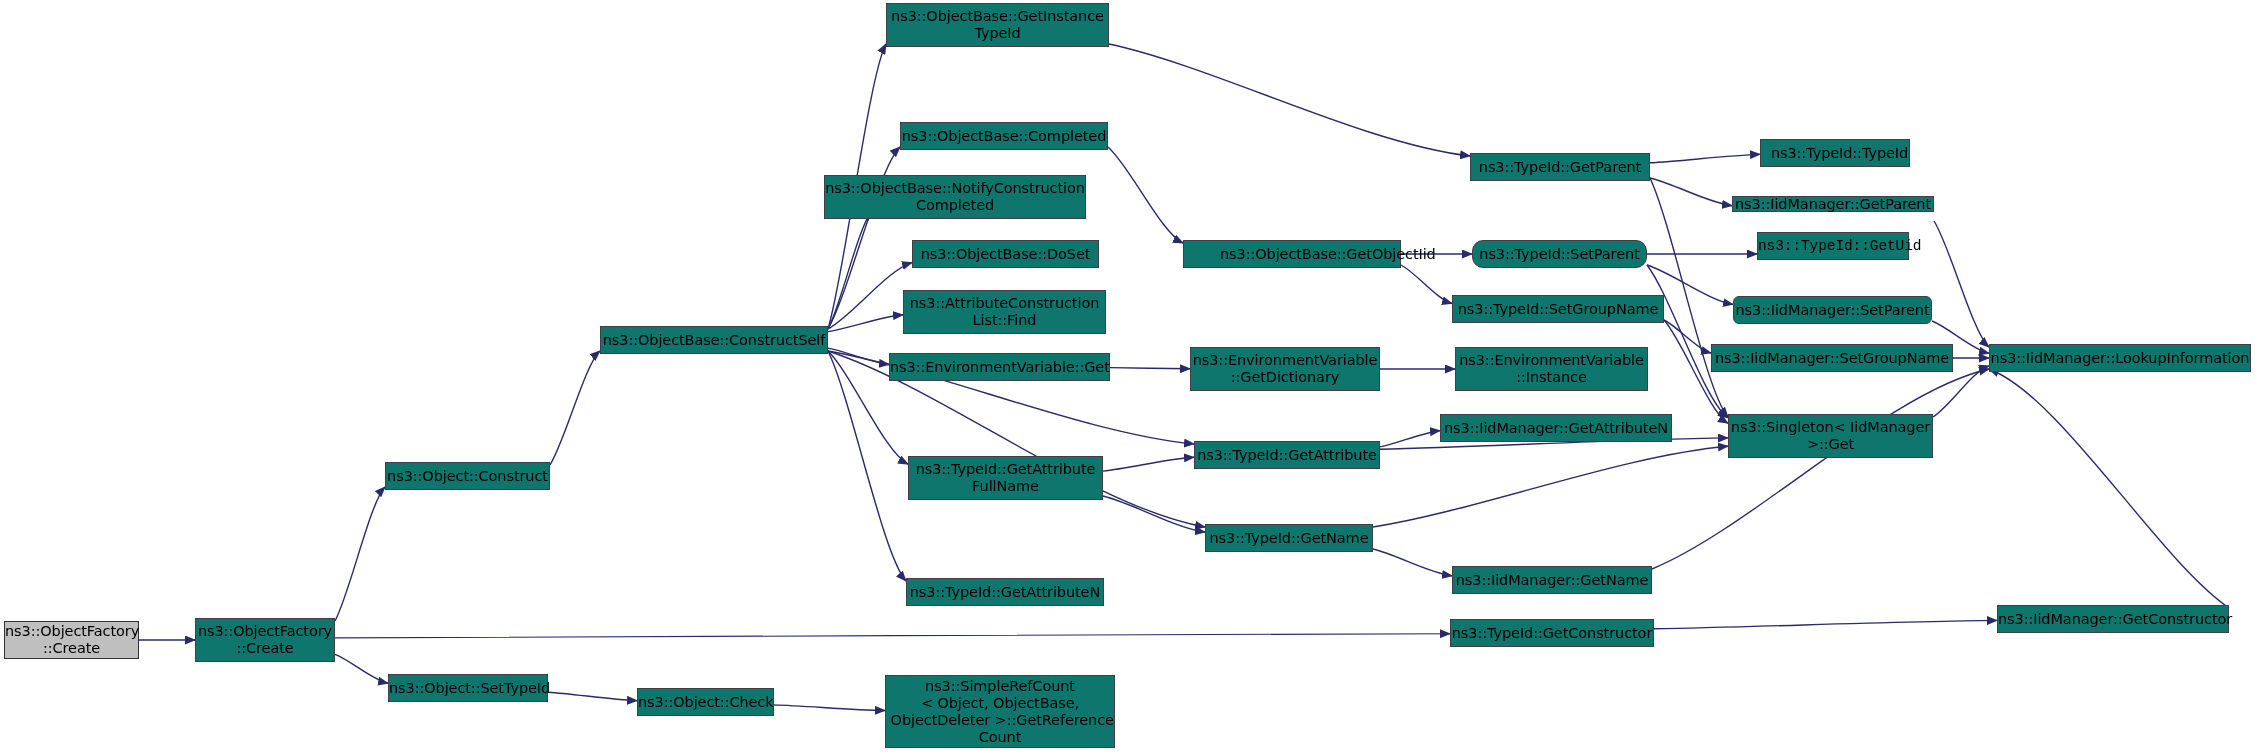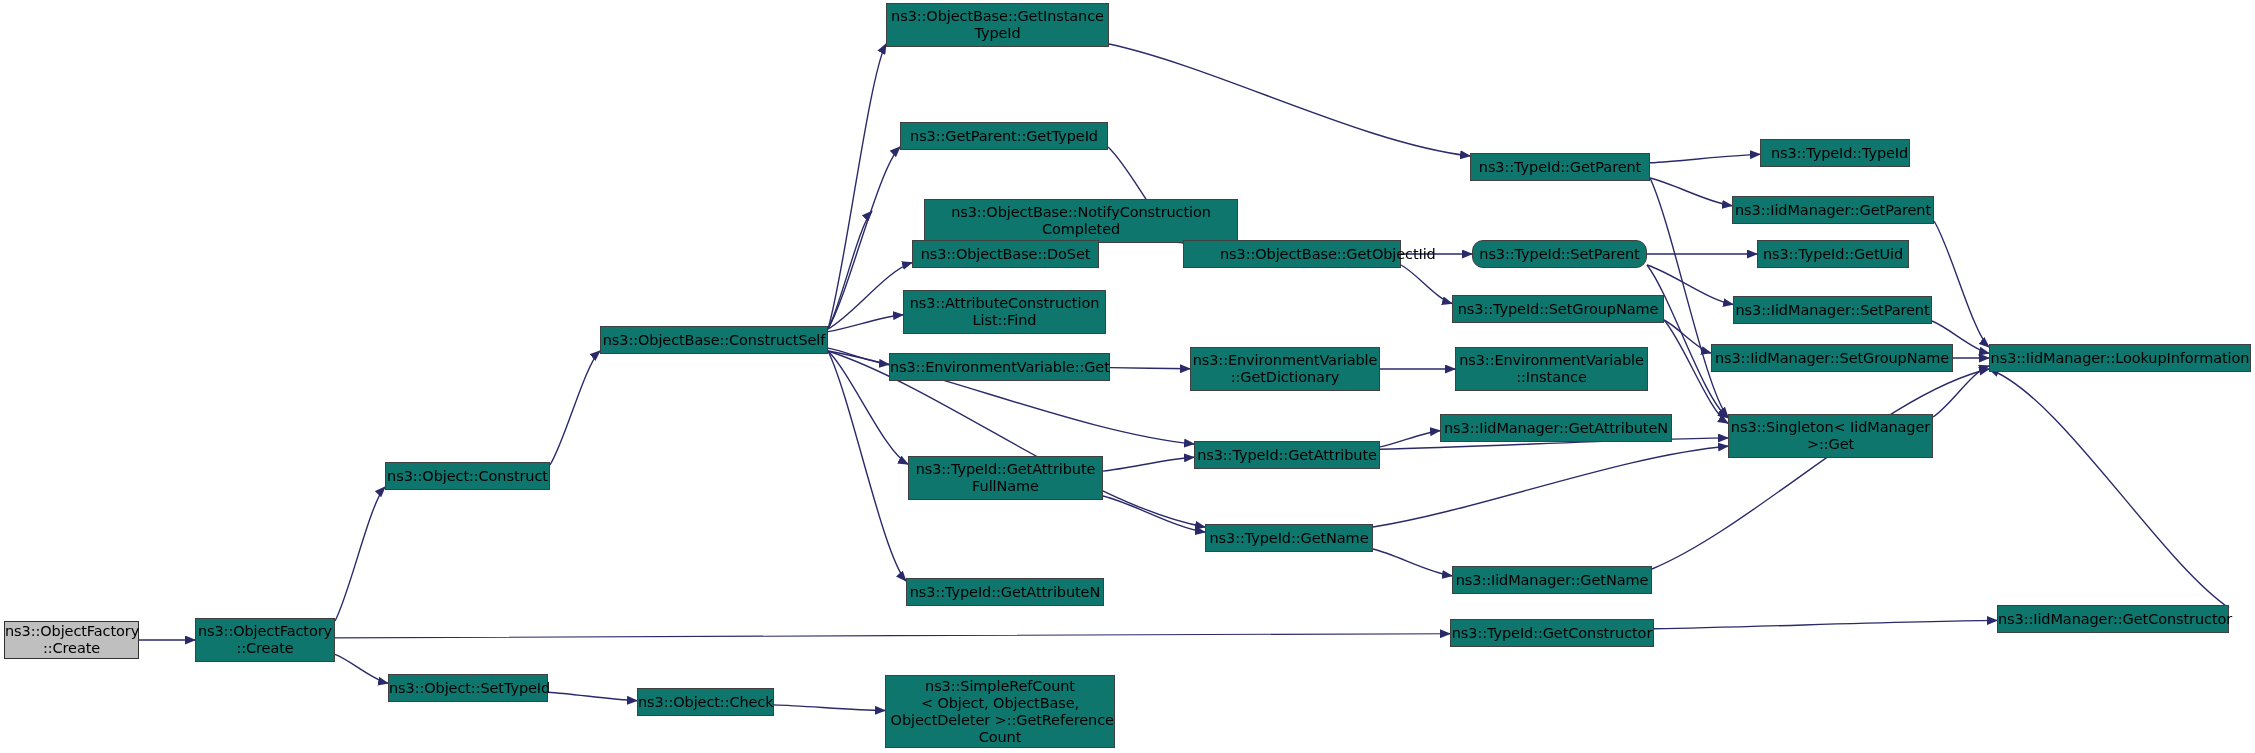--- a/index.html
+++ b/index.html
@@ -114,22 +114,22 @@
       <div class="node" style="left: 388px; top: 674px; width: 160px; height: 28px;"><span class="node-label">ns3::Object::SetTypeId</span></div>
       <div class="node" style="left: 385px; top: 462px; width: 165px; height: 28px;"><span class="node-label">ns3::Object::Construct</span></div>
       <div class="node" style="left: 637px; top: 688px; width: 137px; height: 28px;"><span class="node-label">ns3::Object::Check</span></div>
       <div class="node" style="left: 885px; top: 675px; width: 230px; height: 73px;"><span class="node-label">ns3::SimpleRefCount
 &lt; Object, ObjectBase,
  ObjectDeleter &gt;::GetReference
 Count</span></div>
       <div class="node" style="left: 600px; top: 326px; width: 228px; height: 28px;"><span class="node-label">ns3::ObjectBase::ConstructSelf</span></div>
       <div class="node" style="left: 886px; top: 3px; width: 223px; height: 44px;"><span class="node-label">ns3::ObjectBase::GetInstance
 TypeId</span></div>
-      <div class="node" style="left: 900px; top: 122px; width: 208px; height: 28px;"><span class="node-label">ns3::GetParent::GetTypeId</span></div>
-      <div class="node" style="left: 924px; top: 175px; width: 314px; height: 44px; margin-top: 24px;"><span class="node-label">ns3::ObjectBase::NotifyConstruction
+      <div class="node" style="left: 900px; top: 122px; width: 208px; height: 28px;"><span class="node-label">ns3::ObjectBase::Completed</span></div>
+      <div class="node" style="left: 824px; top: 175px; width: 262px; height: 44px;"><span class="node-label">ns3::ObjectBase::NotifyConstruction
 Completed</span></div>
       <div class="node" style="left: 912px; top: 240px; width: 187px; height: 28px;"><span class="node-label">ns3::ObjectBase::DoSet</span></div>
       <div class="node" style="left: 903px; top: 290px; width: 203px; height: 44px;"><span class="node-label">ns3::AttributeConstruction
 List::Find</span></div>
       <div class="node" style="left: 889px; top: 353px; width: 221px; height: 28px;"><span class="node-label">ns3::EnvironmentVariable::Get</span></div>
       <div class="node" style="left: 908px; top: 456px; width: 195px; height: 44px;"><span class="node-label">ns3::TypeId::GetAttribute
 FullName</span></div>
       <div class="node" style="left: 906px; top: 578px; width: 198px; height: 28px; justify-content: center;"><span class="node-label">ns3::TypeId::GetAttributeN</span></div>
       <div class="node" style="left: 1183px; top: 240px; width: 218px; height: 28px; padding-left: 36px;"><span class="node-label">ns3::ObjectBase::GetObjectIid</span></div>
       <div class="node" style="left: 1190px; top: 347px; width: 190px; height: 44px;"><span class="node-label">ns3::EnvironmentVariable
@@ -140,20 +140,20 @@
       <div class="node" style="left: 1472px; top: 240px; width: 175px; height: 28px; border-radius: 11px;"><span class="node-label">ns3::TypeId::SetParent</span></div>
       <div class="node" style="left: 1452px; top: 295px; width: 212px; height: 28px;"><span class="node-label">ns3::TypeId::SetGroupName</span></div>
       <div class="node" style="left: 1455px; top: 347px; width: 193px; height: 44px;"><span class="node-label">ns3::EnvironmentVariable
 ::Instance</span></div>
       <div class="node" style="left: 1440px; top: 414px; width: 232px; height: 28px; align-items: center;"><span class="node-label">ns3::IidManager::GetAttributeN</span></div>
       <div class="node" style="left: 1452px; top: 566px; width: 200px; height: 28px;"><span class="node-label">ns3::IidManager::GetName</span></div>
       <div class="node" style="left: 1450px; top: 619px; width: 204px; height: 28px;"><span class="node-label">ns3::TypeId::GetConstructor</span></div>
       <div class="node" style="left: 1728px; top: 414px; width: 205px; height: 44px;"><span class="node-label">ns3::Singleton&lt; IidManager
 &gt;::Get</span></div>
       <div class="node" style="left: 1760px; top: 139px; width: 150px; height: 28px; padding-left: 9px;"><span class="node-label">ns3::TypeId::TypeId</span></div>
-      <div class="node" style="left: 1732px; top: 196px; width: 202px; height: 28px;"><span class="node-label">ns3::IidManager::GetParent</span></div>
-      <div class="node" style="left: 1757px; top: 240px; width: 152px; height: 28px;"><span class="node-label">ns3::TypeId::GetUid</span></div>
-      <div class="node" style="left: 1733px; top: 296px; width: 199px; height: 28px;"><span class="node-label">ns3::IidManager::SetParent</span></div>
+      <div class="node" style="left: 1732px; top: 196px; width: 202px; height: 16px;"><span class="node-label">ns3::IidManager::GetParent</span></div>
+      <div class="node" style="left: 1757px; top: 232px; width: 152px; height: 28px; font-family: Liberation Mono, monospace;"><span class="node-label">ns3::TypeId::GetUid</span></div>
+      <div class="node" style="left: 1733px; top: 296px; width: 199px; height: 28px; border-radius: 6px;"><span class="node-label">ns3::IidManager::SetParent</span></div>
       <div class="node" style="left: 1711px; top: 344px; width: 242px; height: 28px;"><span class="node-label">ns3::IidManager::SetGroupName</span></div>
       <div class="node" style="left: 1989px; top: 344px; width: 262px; height: 28px;"><span class="node-label">ns3::IidManager::LookupInformation</span></div>
       <div class="node" style="left: 1997px; top: 605px; width: 232px; height: 28px;"><span class="node-label">ns3::IidManager::GetConstructor</span></div>
     </div>
 </div>
 
 </body></html>

